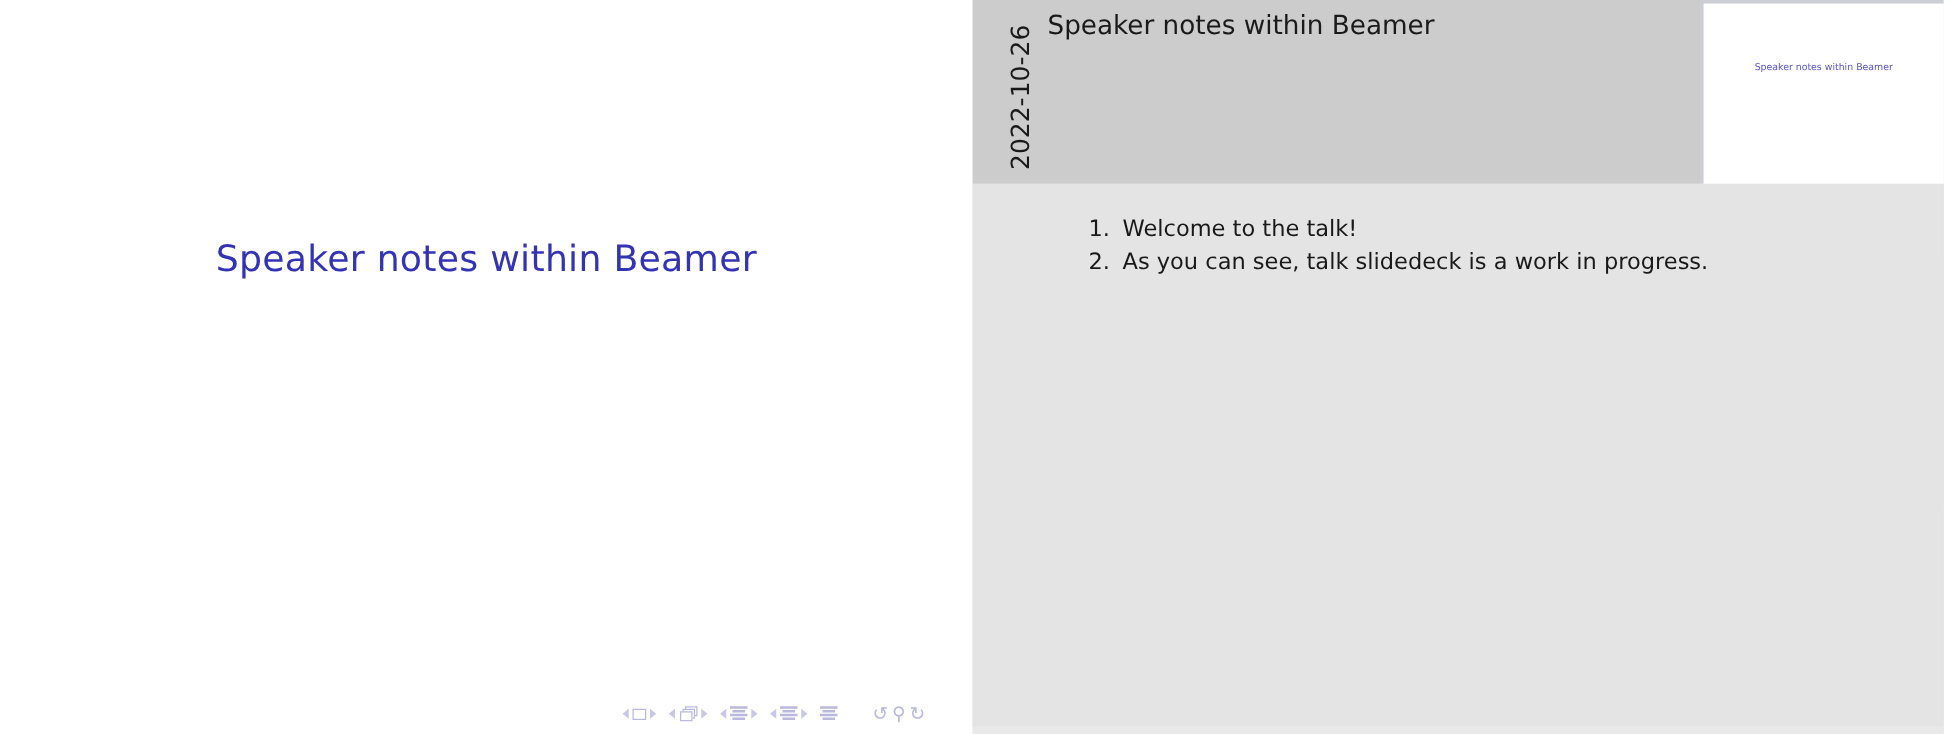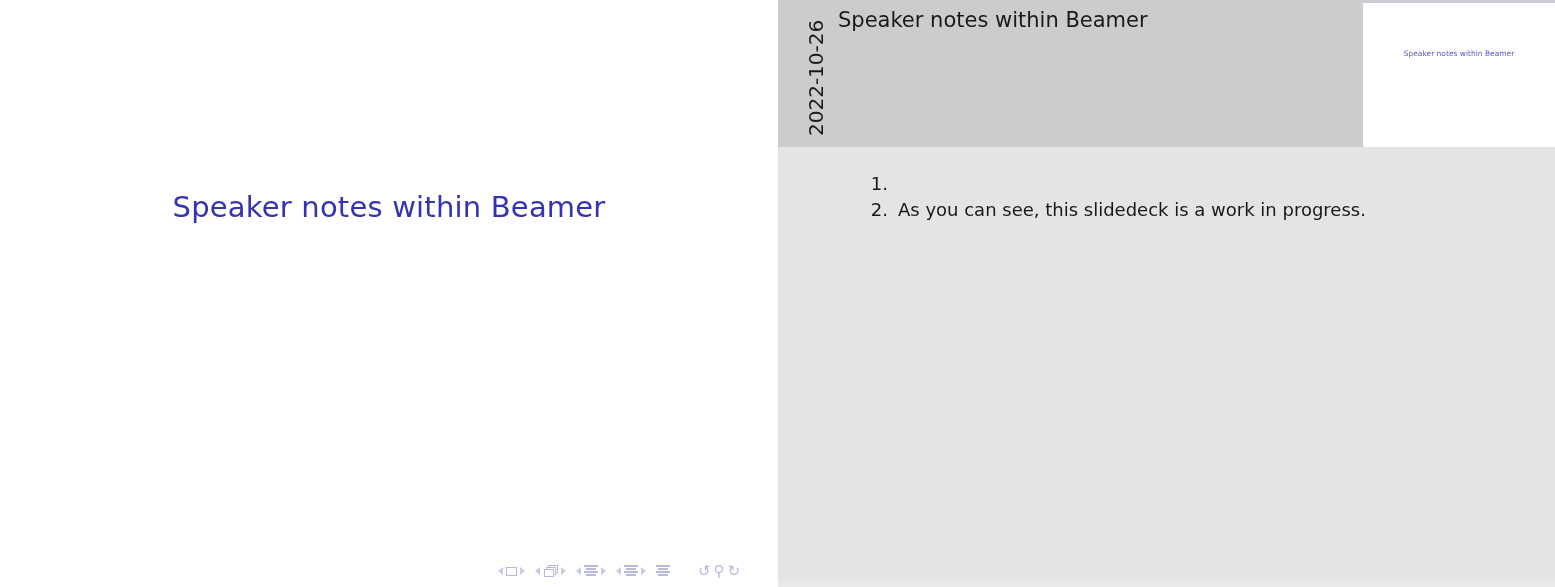--- a/index.html
+++ b/index.html
@@ -296,24 +296,25 @@
     <div class="thumb-frame">
       <div class="thumb-slide">
         <div class="thumb-title">Speaker notes within Beamer</div>
       </div>
     </div>
 
     <div class="notes-body">
       <ol class="notes-list">
         <li>
           <span class="note-num">1.</span>
+          <span class="note-text">Welcome to the talk!</span>
         </li>
         <li>
           <span class="note-num">2.</span>
-          <span class="note-text">As you can see, this slidedeck is a work in progress.</span>
+          <span class="note-text">As you can see, talk slidedeck is a work in progress.</span>
         </li>
       </ol>
     </div>
 
     <div class="notes-footline"></div>
 
   </div>
 
 </div>
 

